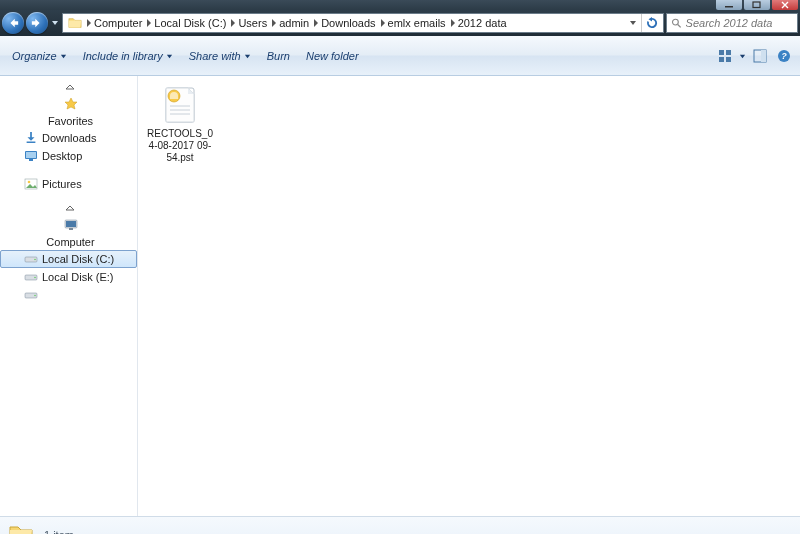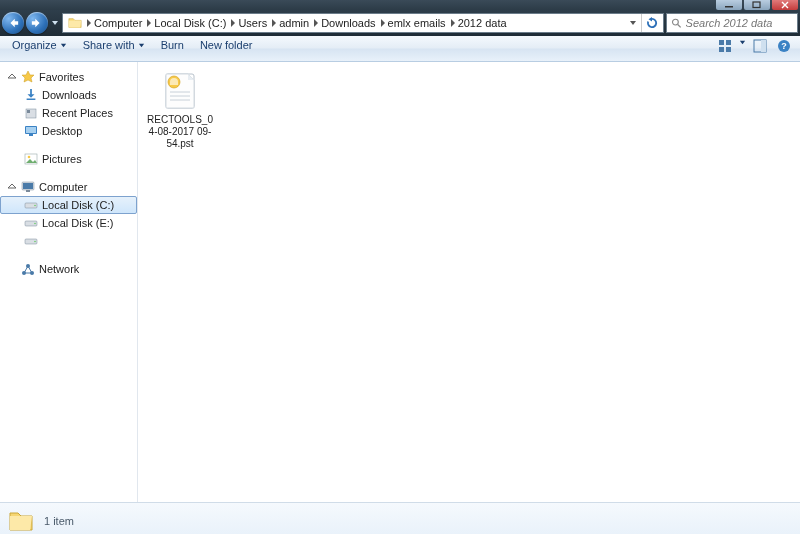--- a/index.html
+++ b/index.html
@@ -50,40 +50,40 @@
 
   .searchbox {
     width: 132px; height: 20px; background: #fff; border: 1px solid #6b7c8a;
     display:flex; align-items:center; padding: 0 4px;
   }
   .searchbox svg { width:12px; height:12px; fill:#888; margin-right:4px;}
   .searchbox input { border:none; outline:none; font-size:11px; font-style:italic; color:#888; width:100%; background:transparent;}
 
   
   .toolbar {
-    height: 26px;
+    height: 40px;
     background: linear-gradient(#f5f9fd,#e4edf6 48%,#d7e4f2 52%,#e8f1fa);
     border-bottom: 1px solid #b8cde2;
-    display:flex; align-items:flex-start; padding: 0 6px; gap: 4px;
-    font-size: 11px; color:#1a3e6e;
+    display:flex; align-items:center; padding: 0 6px; gap: 4px;
+    font-size: 11px; color:#1a3e6e;font-style:italic;
   }
   .tb-item { display:flex; align-items:center; padding:3px 6px; border-radius:2px; gap:3px; }
   .tb-dd svg { width:7px; height:7px; fill:#1a3e6e; }
   .tb-spacer { flex:1; }
   .tb-icon { width:20px; height:20px; display:flex; align-items:center; justify-content:center; }
   .tb-icon svg { width:14px; height:14px; }
 
   
   .body { display:flex; height: calc(534px - 10px - 26px - 26px - 32px); }
   .sidebar {
     width: 138px; background:#fff; border-right: 1px solid #e1e7ee;
     padding: 6px 0; font-size: 11px; color:#222; overflow:hidden;
   }
   .tree-group { margin-bottom: 10px; }
-  .tree-header { display:flex; align-items:center; gap:4px; padding: 2px 4px 2px 8px; }
+  .tree-header { display:flex; align-items:center; gap:4px; padding: 2px 4px 2px 8px; flex-direction: column; }
   .tree-header svg.collapse { width:9px; height:9px; }
   .tree-header .hdr-icon { width:14px; height:14px; }
   .tree-item { display:flex; align-items:center; gap:4px; padding: 2px 4px 2px 24px; }
   .tree-item.selected { background: linear-gradient(#e6f1fb,#cfe6fb); border:1px solid #7da2ce; border-radius:2px; padding:1px 3px 1px 23px;}
   .tree-item .item-icon { width:14px; height:14px; flex-shrink:0; }
 
   .content { flex:1; background:#fff; padding: 8px; display:flex; align-content:flex-start; flex-wrap:wrap; }
   .file-tile { width: 68px; text-align:center; font-size: 10px; color:#222; line-height:1.2; }
   .file-tile .icon-wrap { width:42px; height:42px; margin: 0 auto 2px; position:relative; }
   .file-tile .icon-wrap svg { width:42px; height:42px; }
@@ -316,20 +316,26 @@
 </div>
 
 <div class="toolbar">
   <div class="tb-item">
     <span>Organize</span>
     <span class="tb-dd"><svg viewBox="0 0 8 8">
           <use href="#caret-down"></use>
         </svg></span>
   </div>
   <div class="tb-item">
+    <span>Include in library</span>
+    <span class="tb-dd"><svg viewBox="0 0 8 8">
+          <use href="#caret-down"></use>
+        </svg></span>
+  </div>
+  <div class="tb-item">
     <span>Share with</span>
     <span class="tb-dd"><svg viewBox="0 0 8 8">
           <use href="#caret-down"></use>
         </svg></span>
   </div>
   <div class="tb-item">
     <span>Burn</span>
   </div>
   <div class="tb-item">
     <span>New folder</span>
@@ -369,26 +375,20 @@
         <span>Favorites</span>
       </div>
       <div class="tree-item">
         <span class="item-icon"><svg viewBox="0 0 16 14">
               <use href="#download"></use>
             </svg></span>
         <span>Downloads</span>
       </div>
       <div class="tree-item">
         <span class="item-icon"><svg viewBox="0 0 14 14">
-              <use href="#recent"></use>
-            </svg></span>
-        <span>Recent Places</span>
-      </div>
-      <div class="tree-item">
-        <span class="item-icon"><svg viewBox="0 0 14 14">
               <use href="#desktop"></use>
             </svg></span>
         <span>Desktop</span>
       </div>
     </div>
 
     <div class="tree-group">
       <div class="tree-item">
         <span class="item-icon"><svg viewBox="0 0 14 14">
               <use href="#picture"></use>
@@ -419,29 +419,20 @@
             </svg></span>
         <span>Local Disk (E:)</span>
       </div>
       <div class="tree-item">
         <span class="item-icon"><svg viewBox="0 0 14 14">
               <use href="#drive"></use>
             </svg></span>
       </div>
     </div>
 
-    <div class="tree-group">
-      <div class="tree-header">
-        <span style="width:9px"></span>
-        <span class="hdr-icon"><svg viewBox="0 0 14 14">
-              <use href="#network"></use>
-            </svg></span>
-        <span>Network</span>
-      </div>
-    </div>
 
   </div>
 
   <div class="content">
     <div class="file-tile">
       <div class="icon-wrap"><svg viewBox="0 0 40 42">
             <use href="#pstfile"></use>
           </svg></div>
       <div class="fname">RECTOOLS_04-08-2017 09-54.pst</div>
     </div>

